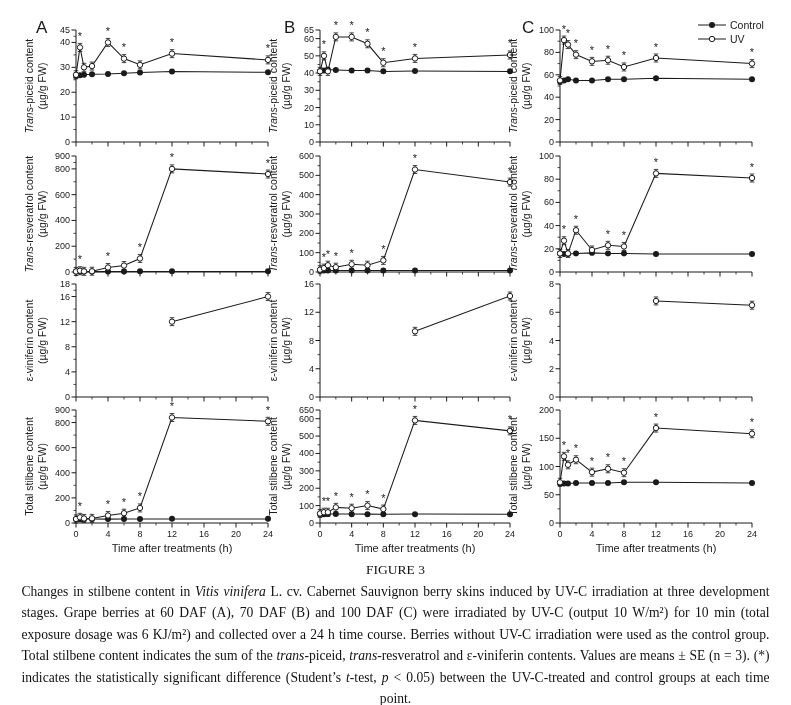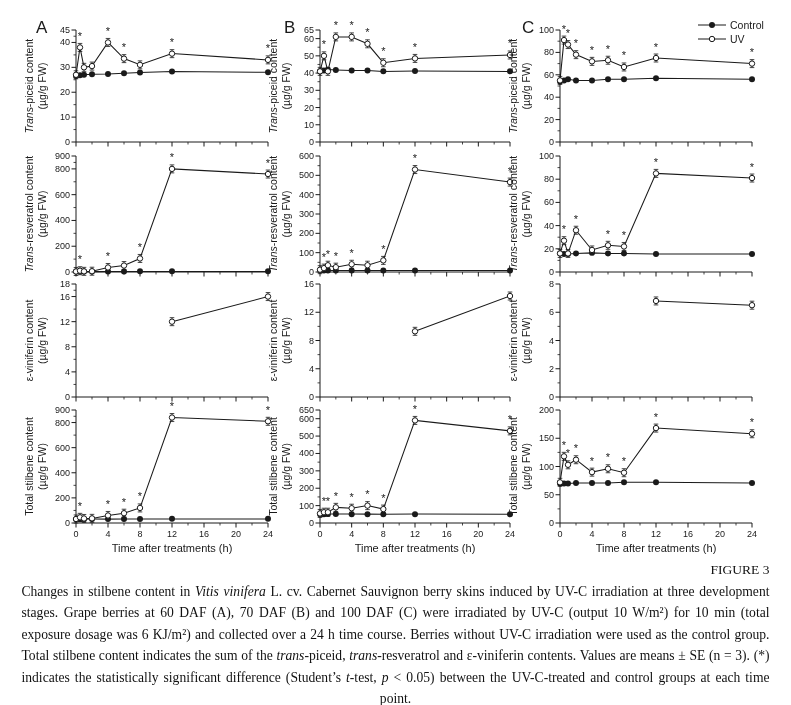--- a/index.html
+++ b/index.html
@@ -1,20 +1,20 @@
 <!DOCTYPE html>
 <html><head>
 <meta charset="utf-8">
 <style>
   html,body{margin:0;padding:0;background:#fff;}
   .page{position:relative;width:791px;height:705px;background:#fff;overflow:hidden;
         font-family:"Liberation Sans",sans-serif;}
   #fig-svg{display:block;}
   .caption{width:748px;margin:2px auto 0 auto;font-family:"Liberation Serif",serif;color:#111;}
-  .cap-title{margin:0 0 3px 0;text-align:right;font-size:13.5px;font-family:Liberation Serif, serif;}
+  .cap-title{margin:0 0 3px 0;text-align:center;font-size:13.5px;font-family:Liberation Serif, serif;}
   .cap-body{margin:0;font-size:13.6px;line-height:1.58;text-align:justify;text-align-last:center;}
   .cap-body i{}
 </style>
 </head>
 <body>
 
 <div class="page">
   <svg id="fig-svg" width="791" height="560" viewBox="0 0 791 560">
       <text x="36" y="33" font-size="17" font-family="Liberation Sans, sans-serif" fill="#1a1a1a">A</text>
       <text x="284" y="33" font-size="17" font-family="Liberation Sans, sans-serif" fill="#1a1a1a">B</text>

